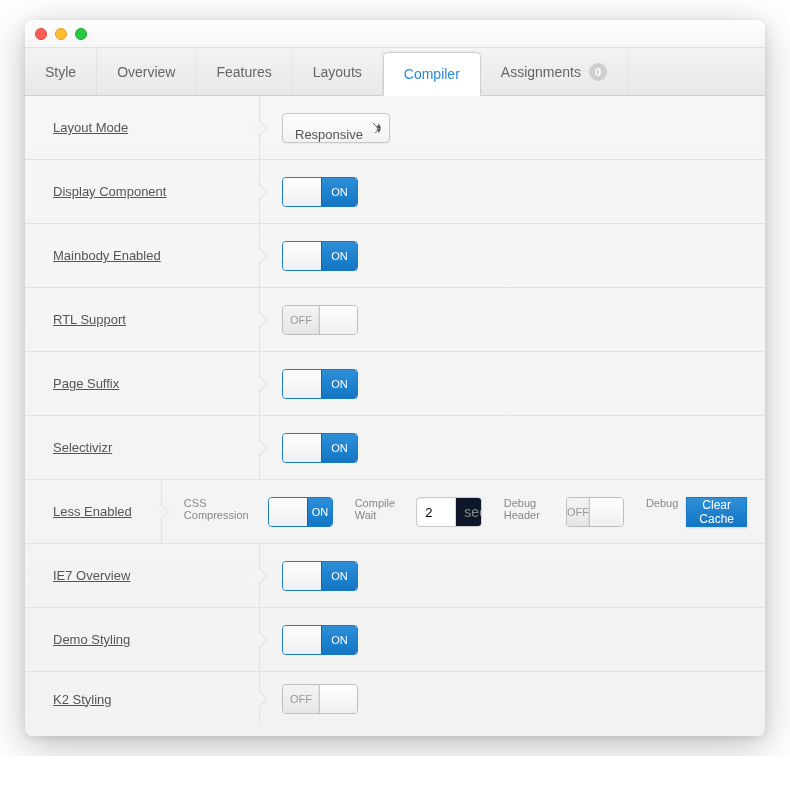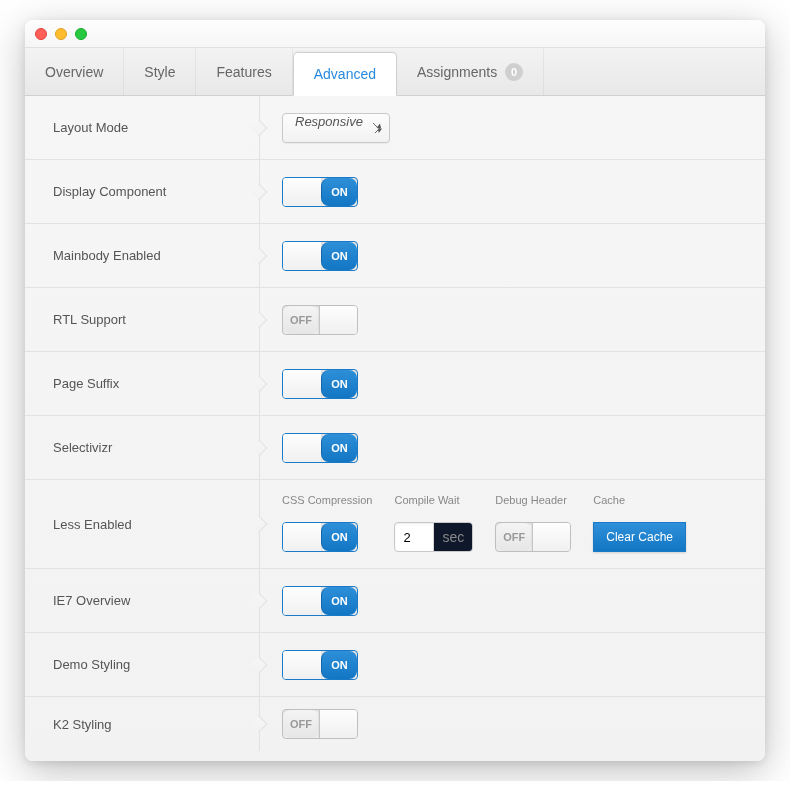--- a/index.html
+++ b/index.html
@@ -87,20 +87,21 @@
   .row:last-child { border-bottom: none; padding-bottom: 10px; }
   .row-label {
     width: 235px;
     padding: 0 20px 0 28px;
     font-size: 13px;
     color: #555;
     display: flex;
     align-items: center;
     position: relative;
     border-right: 1px solid #e2e2e2;
+    text-decoration: underline;
   }
   .row-label::after {
     content: "";
     position: absolute;
     right: -6px;
     top: 50%;
     width: 11px;
     height: 11px;
     background: linear-gradient(135deg,#f6f6f6,#f2f2f2);
     border-right: 1px solid #e2e2e2;
@@ -118,25 +119,24 @@
   
   .select {
     background: linear-gradient(#fdfdfd,#f2f2f2);
     border: 1px solid #c9c9c9;
     border-radius: 4px;
     height: 30px;
     padding: 0 26px 0 12px;
     font-size: 13px;
     color: #555;
     display: inline-flex;
-    align-items: flex-start;
+    align-items: flex-end;
     position: relative;
     box-shadow: 0 1px 1px rgba(0,0,0,0.05);
     cursor: pointer;
-    font-style: italic;
   }
   .select::after {
     content: "";
     position: absolute;
     right: 9px;
     top: 50%;
     transform: translateY(-50%);
     width: 7px;
     height: 10px;
     background:
@@ -173,22 +173,21 @@
     background: linear-gradient(#fefefe,#f0f0f0);
     border-right: 1px solid #c5c5c5;
     box-shadow: 0 1px 2px rgba(0,0,0,0.15);
   }
   .toggle .state {
     flex: 1;
     display: flex;
     align-items: center;
     justify-content: center;
     font-size: 11px;
-    font-weight: bold;
-    border-radius: 8px;
+    font-weight: normal;
   }
   .toggle.on .state {
     background: linear-gradient(#2e8fd8,#1276c4);
     color: #fff;
     border-left: 1px solid #0f67ad;
   }
   .toggle.on { border-color: #1a7ac7; }
   .toggle.on .knob {
     border-right: none;
   }
@@ -198,21 +197,21 @@
   .toggle.off .state {
     background: linear-gradient(#f4f4f4,#e6e6e6);
     color: #999;
   }
   .toggle.off .knob {
     border-left: 1px solid #c5c5c5;
     border-right: none;
   }
 
   
-  .sub { display: flex; flex-direction: column; gap: 16px; font-size: 11px; color: #777; }
+  .sub { display: flex; flex-direction: row; gap: 8px; font-size: 11px; color: #777; }
   .sub-label { font-size: 11px; color: #888; }
   .inputwrap {
     display: inline-flex;
     height: 30px;
     border-radius: 4px;
     overflow: hidden;
     border: 1px solid #c9c9c9;
     background: #fff;
     box-shadow: inset 0 1px 2px rgba(0,0,0,0.08);
   }
@@ -254,30 +253,33 @@
 
 <div class="window">
   <div class="titlebar">
     <div class="tl-btn tl-close"></div>
     <div class="tl-btn tl-min"></div>
     <div class="tl-btn tl-max"></div>
   </div>
 
   <div class="tabbar">
     <div class="tab">
+        <span>Style</span>
+      </div>
+    <div class="tab">
         <span>Overview</span>
-      </div>
-    <div class="tab">
-        <span>Style</span>
       </div>
     <div class="tab">
         <span>Features</span>
       </div>
+    <div class="tab">
+        <span>Layouts</span>
+      </div>
     <div class="tab active">
-        <span>Advanced</span>
+        <span>Compiler</span>
       </div>
     <div class="tab">
       <span>Assignments</span>
       <span class="badge">0</span>
     </div>
   </div>
 
   <div class="panel">
 
     <div class="row">
@@ -358,21 +360,21 @@
           </div>
         </div>
         <div class="sub">
           <span class="sub-label">Debug Header</span>
           <div class="toggle off">
             <div class="state">OFF</div>
             <div class="knob"></div>
           </div>
         </div>
         <div class="sub">
-          <span class="sub-label">Cache</span>
+          <span class="sub-label">Debug</span>
           <button class="btn">Clear Cache</button>
         </div>
       </div>
     </div>
 
     <div class="row">
       <div class="row-label">IE7 Overview</div>
       <div class="row-controls">
         <div class="toggle on">
           <div class="knob"></div>

